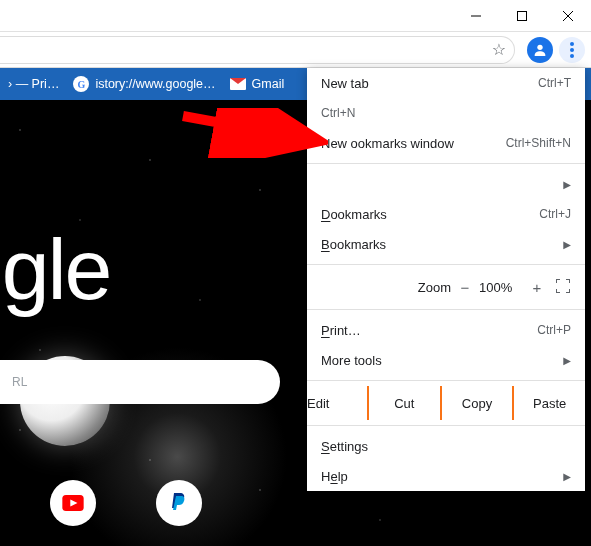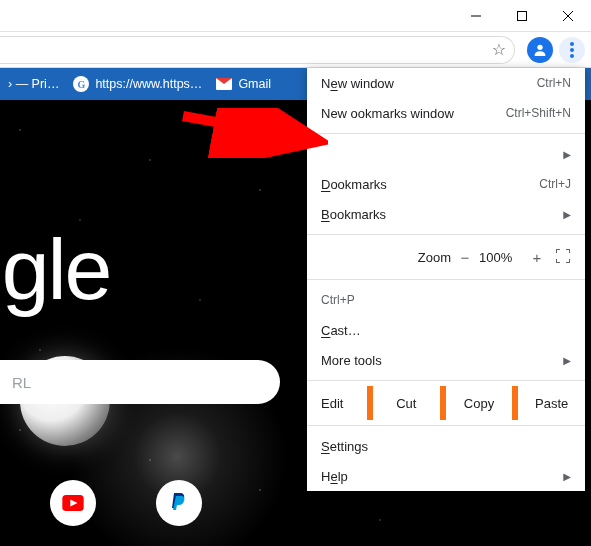--- a/index.html
+++ b/index.html
@@ -34,40 +34,40 @@
     radial-gradient(1px 1px at 20px 30px, #fff, transparent),
     radial-gradient(1px 1px at 80px 120px, #ccc, transparent),
     radial-gradient(1px 1px at 150px 60px, #fff, transparent),
     radial-gradient(1px 1px at 200px 200px, #ddd, transparent),
     radial-gradient(1px 1px at 260px 90px, #fff, transparent),
     radial-gradient(1px 1px at 40px 250px, #fff, transparent),
     radial-gradient(1px 1px at 120px 300px, #ccc, transparent);
     background-repeat: repeat; background-size: 300px 300px; opacity: .6; }
   .moon { position: absolute; left: 20px; bottom: 100px; width: 90px; height: 90px; border-radius: 50%; background: radial-gradient(circle at 35% 35%, #fff 0%, #eee 40%, #888 70%, #333 100%); box-shadow: 0 0 30px rgba(255,255,255,.3); }
   .logo { position: absolute; top: 120px; left: -90px; font-size: 86px; font-weight: 400; color: #fff; letter-spacing: -2px; font-family: "Product Sans", Arial, sans-serif; }
-  .searchbox { position: absolute; top: 260px; left: 0; width: 280px; height: 44px; background: #fff; border-radius: 0 22px 22px 0; display: flex; align-items: center; padding-left: 12px; color: #9aa0a6; font-size: 15px; }
+  .searchbox { position: absolute; top: 260px; left: 0; width: 280px; height: 44px; background: #fff; border-radius: 0 22px 22px 0; display: flex; align-items: center; padding-left: 12px; color: #9aa0a6; font-size: 12px; }
   .shortcuts { position: absolute; bottom: 20px; left: 50px; display: flex; gap: 60px; }
   .sc { width: 46px; height: 46px; border-radius: 50%; background: #fff; display: flex; align-items: center; justify-content: center; }
 
   
   .menu { position: absolute; top: 68px; right: 6px; width: 278px; background: #fff; box-shadow: 0 2px 10px rgba(0,0,0,.3); font-size: 13px; color: #202124; z-index: 10; }
   .menu-sep { height: 1px; background: #e0e0e0; margin: 5px 0; }
   .mi { display: flex; align-items: center; height: 30px; padding: 0 14px; }
   .mi-label { flex: 1; }
   .mi-sc { color: #5f6368; font-size: 12px; }
   .mi-arrow { color: #5f6368; font-size: 10px; margin-left: auto; }
   .mi .underline { text-decoration: underline; text-decoration-thickness: 1px; text-underline-offset: 2px; }
   .zoomrow { display: flex; align-items: center; height: 34px; padding: 0 10px 0 14px; }
   .zoomrow .lbl { flex: 1; text-align: right; }
   .zbtn { width: 28px; text-align: center; color: #5f6368; font-size: 15px; }
   .zval { width: 44px; text-align: left; }
   .zfs { width: 24px; text-align: center; color: #5f6368; }
   .editrow { display: flex; align-items: center; height: 34px; }
-  .editrow .lbl { width: 60px; padding-left: 14px; }
-  .ebtn { flex: 1; text-align: center; border-left: 6px solid #f97316; height: 100%; display: flex; align-items: center; justify-content: center; }
+  .editrow .lbl { width: 60px; }
+  .ebtn { flex: 1; text-align: center; border-left: 2px solid #f97316; height: 100%; display: flex; align-items: center; justify-content: center; }
 
   
   .arrow { position: absolute; top: 108px; left: 178px; z-index: 20; pointer-events: none; }
 </style>
 </head>
 <body>
 
 <div class="titlebar">
   <div class="win-btn">
     <svg viewBox="0 0 10 10">
@@ -105,21 +105,21 @@
       </svg>
   </div>
 </div>
 
 <div class="bmbar">
   <div class="bm-item">
     <span class="bm-pri">› — Pri…</span>
   </div>
   <div class="bm-item">
     <span class="bm-icon bm-g">G</span>
-    <span>https://www.https…</span>
+    <span>istory://www.google…</span>
   </div>
   <div class="bm-item">
     <span class="bm-gmail"></span>
     <span>Gmail</span>
   </div>
 </div>
 
 <div class="content">
   <div class="stars"></div>
   <div class="moon"></div>
@@ -138,21 +138,24 @@
       <svg width="16" height="20" viewBox="0 0 16 20">
           <path d="M3 0h6c3 0 5 2 4 5-1 3-3 4-6 4H5l-1 6H1z" fill="#003087"></path>
           <path d="M5 3h5c3 0 4 2 3 5-1 3-3 4-5 4H6l-1 5H2z" fill="#009cde"></path>
         </svg>
     </div>
   </div>
 </div>
 
 <div class="menu">
   <div class="mi">
-    <span class="mi-label"><span>N</span><span class="underline">e</span><span>w window</span></span>
+    <span class="mi-label">New tab</span>
+    <span class="mi-sc">Ctrl+T</span>
+  </div>
+  <div class="mi">
     <span class="mi-sc">Ctrl+N</span>
   </div>
   <div class="mi">
     <span class="mi-label">New ookmarks window</span>
     <span class="mi-sc">Ctrl+Shift+N</span>
   </div>
   <div class="menu-sep"></div>
   <div class="mi">
     <span class="mi-arrow">▶</span>
   </div>
@@ -171,24 +174,22 @@
     <span class="zval">100%</span>
     <span class="zbtn">+</span>
     <span class="zfs">
       <svg width="14" height="14" viewBox="0 0 14 14">
           <path d="M0 0h4v1H1v3H0zM10 0h4v4h-1V1h-3zM0 10h1v3h3v1H0zM13 10h1v4h-4v-1h3z" fill="#5f6368"></path>
         </svg>
     </span>
   </div>
   <div class="menu-sep"></div>
   <div class="mi">
+    <span class="mi-label"><span class="underline">P</span><span>rint…</span></span>
     <span class="mi-sc">Ctrl+P</span>
-  </div>
-  <div class="mi">
-    <span class="mi-label"><span class="underline">C</span><span>ast…</span></span>
   </div>
   <div class="mi">
     <span class="mi-label">More tools</span>
     <span class="mi-arrow">▶</span>
   </div>
   <div class="menu-sep"></div>
   <div class="editrow">
     <span class="lbl">Edit</span>
     <span class="ebtn">Cut</span>
     <span class="ebtn">Copy</span>

